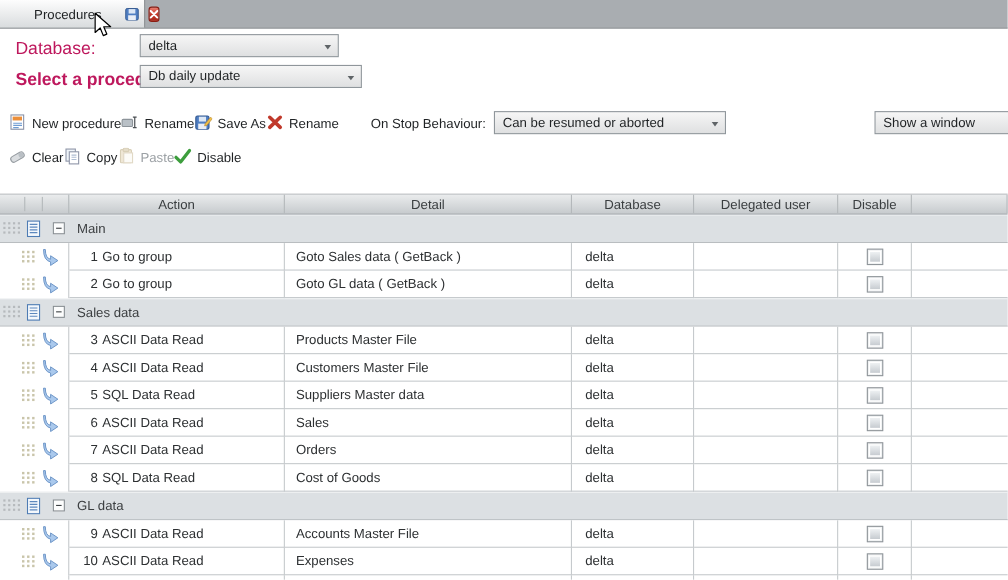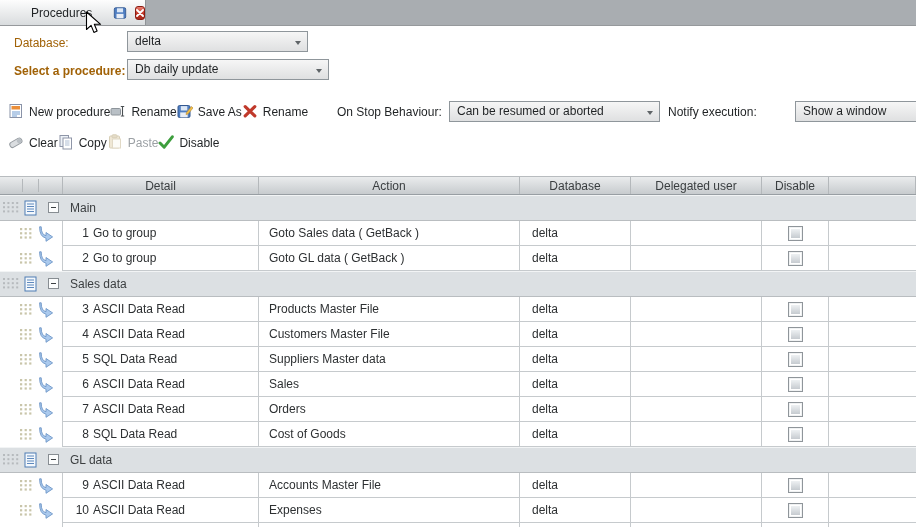--- a/index.html
+++ b/index.html
@@ -1,28 +1,28 @@
 <!DOCTYPE html>
 <html><head>
 <meta charset="utf-8">
 <style>
   html,body{margin:0;padding:0;width:916px;height:527px;overflow:hidden;background:#fff;
     font-family:"Liberation Sans","DejaVu Sans",sans-serif;-webkit-font-smoothing:antialiased;}
   
   .tabstrip{position:absolute;top:0;left:0;width:916px;height:25px;background:#a9adb1;border-bottom:1px solid #96999c;}
-  .tab{position:absolute;left:0;top:0;width:146px;height:25px;background:linear-gradient(#fdfdfd,#d9dcde);
+  .tab{position:absolute;left:0;top:0;width:132px;height:25px;background:linear-gradient(#fdfdfd,#d9dcde);
     border-right:1px solid #8f9396;display:flex;align-items:center;box-sizing:border-box;}
   .tab-label{margin-left:31px;font-size:12px;color:#1f2224;}
   .tab-ic{display:inline-flex;align-items:center;justify-content:center;}
   .tab-save{margin-left:21px;}
   .tab-close{margin-left:8px;width:14px;height:14px;border-radius:3px;border:1px solid #8a1d13;
     background:linear-gradient(#ea7d70,#c23425 55%,#a8281a);display:inline-flex;align-items:center;justify-content:center;box-sizing:border-box;}
   .cursor{position:absolute;left:85px;top:11px;z-index:20;pointer-events:none;}
   
-  .flabel{position:absolute;font-size:12px;color:#a16207;}
+  .flabel{position:absolute;font-size:16px;color:#be185d;}
   .combo{position:absolute;height:21px;border:1px solid #8f969b;background:linear-gradient(#f6f6f6,#dfe0e1);
     font-size:12px;color:#1f2224;line-height:19px;padding:0 18px 0 7px;box-sizing:border-box;white-space:nowrap;overflow:hidden;}
   .combo::after{content:"";position:absolute;right:6px;top:9px;border-left:3.5px solid transparent;border-right:3.5px solid transparent;border-top:4px solid #5f6467;}
   
   .toolbar{position:absolute;left:0;width:916px;height:24px;}
   .tb-buttons{position:absolute;left:8px;top:0;height:24px;display:flex;align-items:center;}
   .tbtn{display:flex;align-items:center;gap:5px;font-size:12px;color:#1f2224;white-space:nowrap;}
   .tbtn.disabled{color:#9ca1a5;}
   .tbtn svg{flex:0 0 auto;}
   .tblabel{position:absolute;top:0;height:24px;line-height:24px;font-size:12px;color:#1f2224;white-space:nowrap;}
@@ -116,21 +116,20 @@
     </span>
     <span class="tbtn">
       <span><svg width="16" height="16" viewBox="0 0 16 16">
             <path d="M3.2 3.6 L12.8 12.8 M12.8 3.6 L3.2 12.8" stroke="#c0392b" stroke-width="3.2" stroke-linecap="round"></path>
           </svg></span>
       <span>Rename</span>
     </span>
   </div>
   <span class="tblabel" style="left:337px;">On Stop Behaviour:</span>
   <div class="combo" style="left:449px;top:1px;width:211px;">Can be resumed or aborted</div>
-  <span class="tblabel" style="left:668px;">Notify execution:</span>
   <div class="combo" style="left:795px;top:1px;width:164px;">Show a window</div>
 </div>
 
 <div class="toolbar" style="top:131px;">
   <div class="tb-buttons" style="">
     <span class="tbtn">
       <span><svg width="16" height="16" viewBox="0 0 16 16">
             <g transform="rotate(-30 8 9)">
               <rect x="1.5" y="6" width="13" height="5.5" rx="2.5" fill="#dadde0" stroke="#969ca1"></rect>
               <rect x="9.5" y="6.4" width="4.6" height="4.7" rx="2" fill="#b9bfc4"></rect>
@@ -159,22 +158,22 @@
             <path d="M2 9 L6.2 13.2 L14.3 2.8" fill="none" stroke="#3d9e3d" stroke-width="3" stroke-linecap="round" stroke-linejoin="round"></path>
           </svg></span>
       <span>Disable</span>
     </span>
   </div>
 </div>
 
 <div class="grid">
   <div class="ghead">
     <div class="hcell"></div>
+    <div class="hcell">Action</div>
     <div class="hcell">Detail</div>
-    <div class="hcell">Action</div>
     <div class="hcell">Database</div>
     <div class="hcell">Delegated user</div>
     <div class="hcell">Disable</div>
     <div class="hcell"></div>
     <span class="hsep" style="left:22px;"></span>
     <span class="hsep" style="left:38px;"></span>
   </div>
   <div>
       <div class="grow">
         <span class="ggrip">

